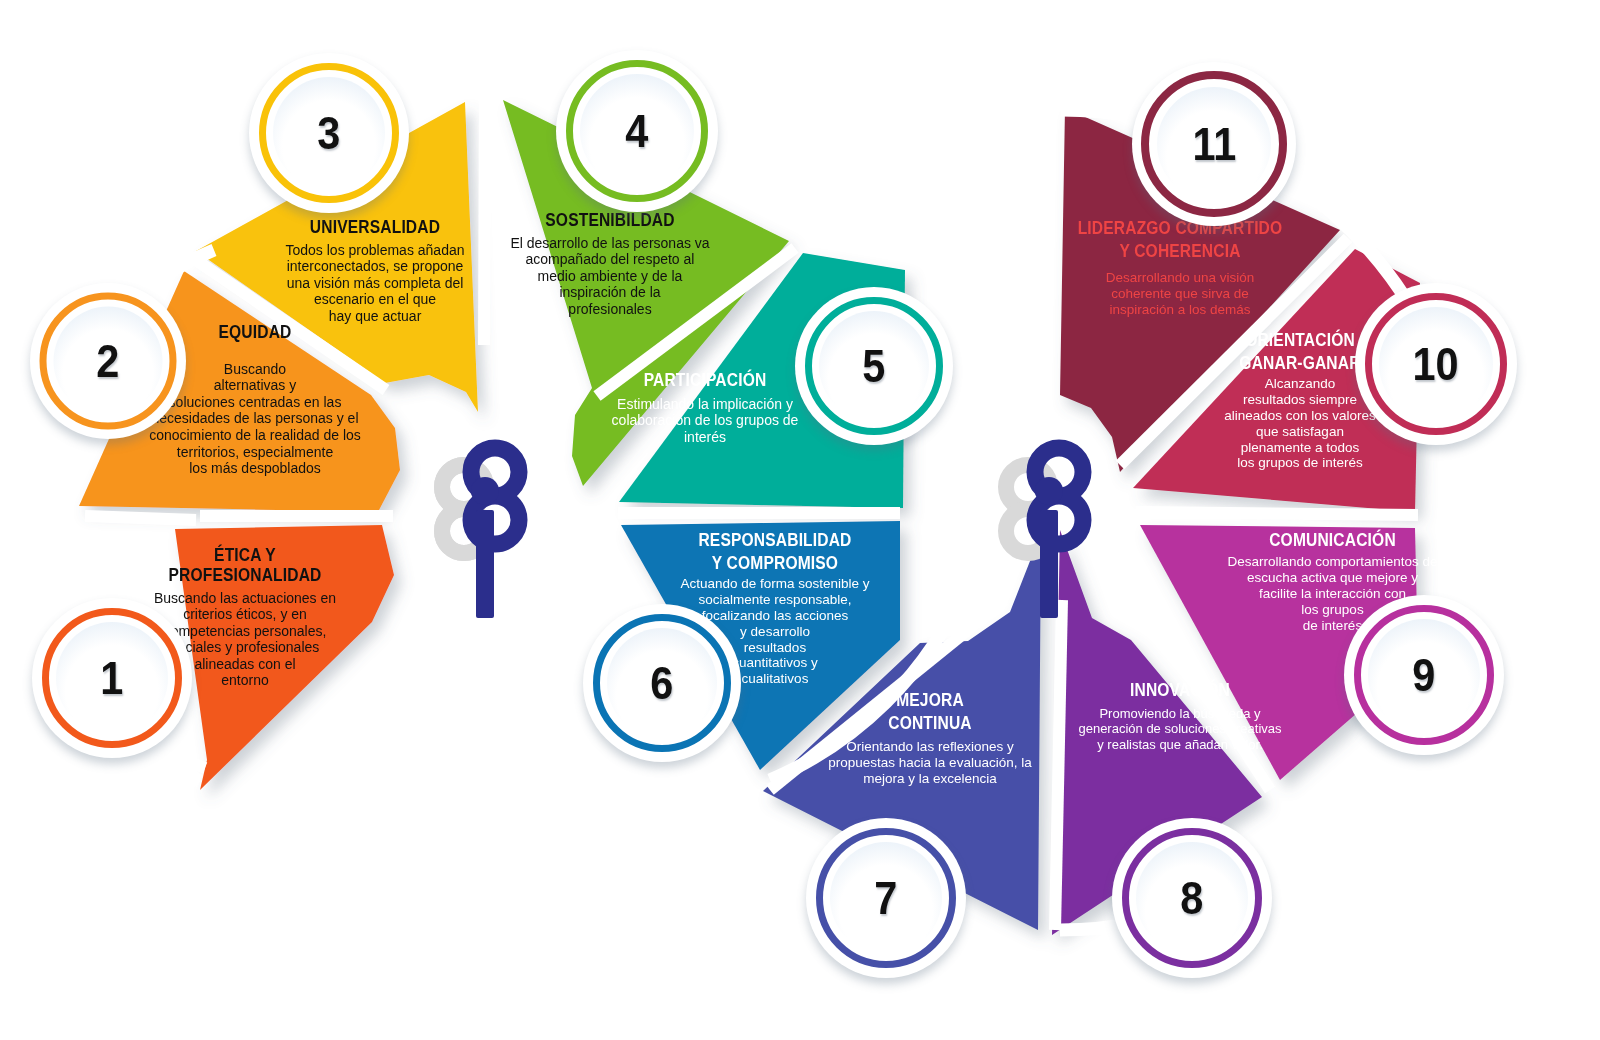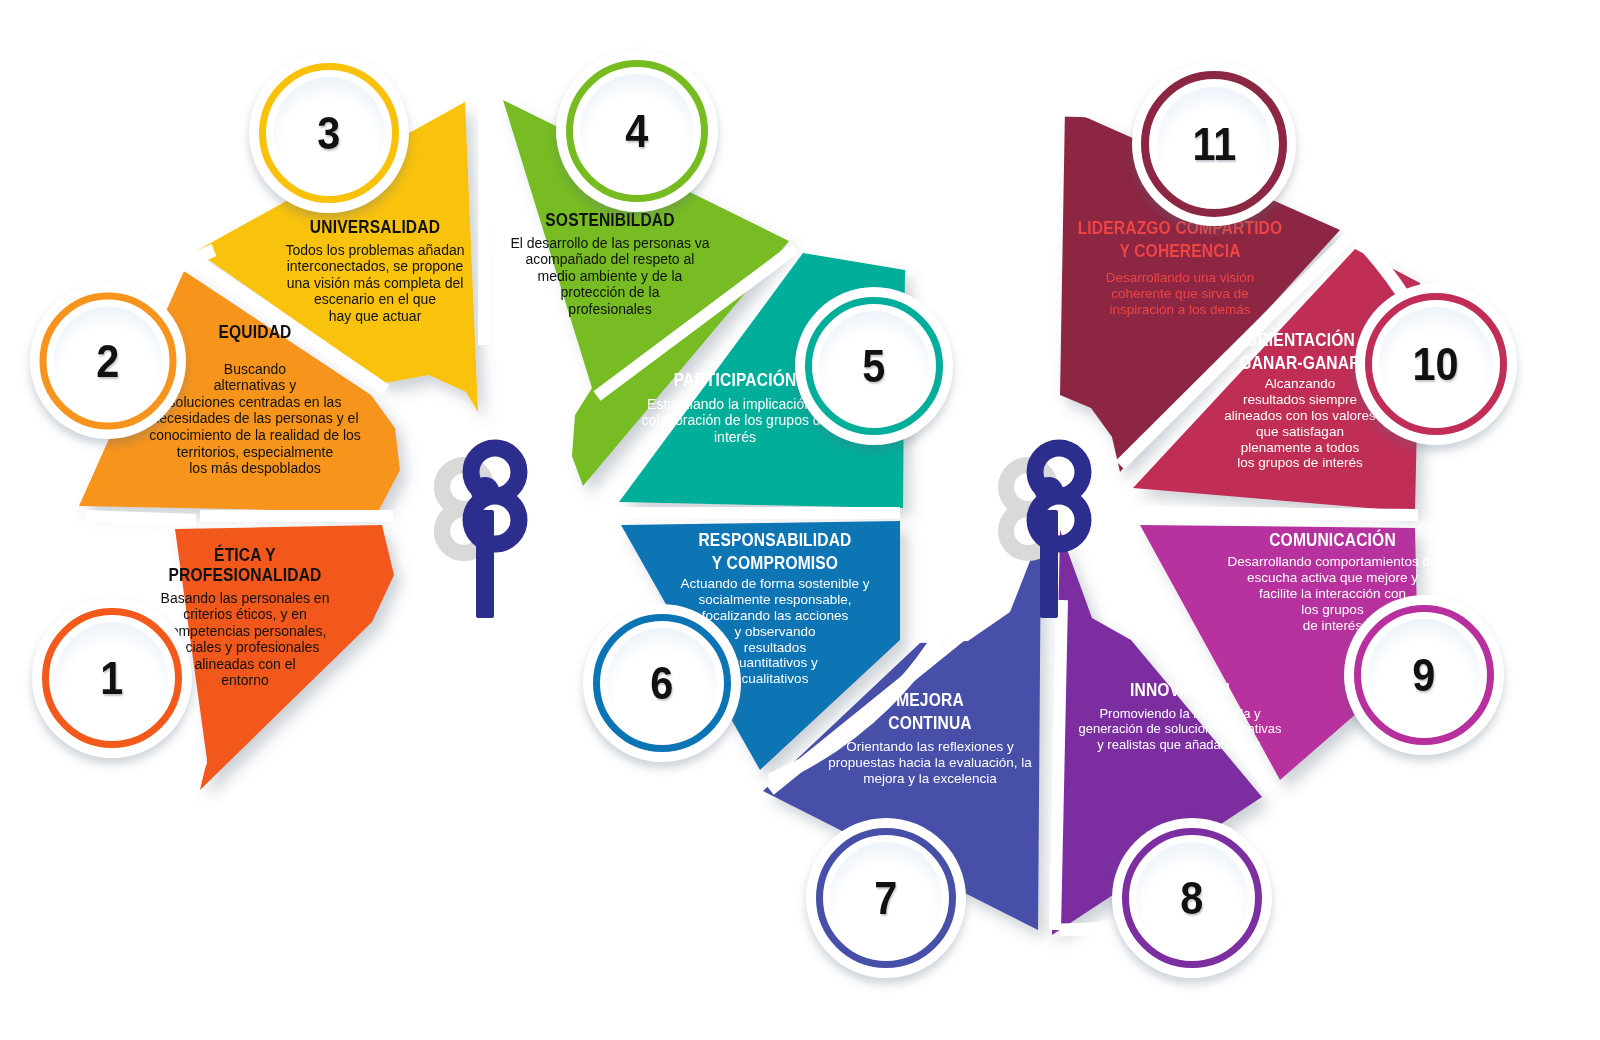--- a/index.html
+++ b/index.html
@@ -114,21 +114,21 @@
       <path d="M 1136,512 L 1418,515"></path>
       <path d="M 1125,566 L 1270,790"></path>
       <path d="M 1062,600 L 1055,930"></path>
       <path d="M 1005,600 L 770,790"></path>
     </g>
   </svg>
 
   <div class="txtbox" style="left:120px;top:545px;width:250px;color:#111111;">
     <div class="seg-title" style="font-size:19px;">ÉTICA Y PROFESIONALIDAD</div>
     <div class="seg-body" style="font-size:14px;margin-top:5px;">
-      <div>Basando las personales en</div>
+      <div>Buscando las actuaciones en</div>
         <div>criterios éticos, y en</div>
       <div>competencias personales,</div>
         <div>sociales y profesionales</div>
       <div>alineadas con el</div>
         <div>entorno</div>
     </div>
   </div>
 
   <div class="txtbox" style="left:120px;top:322px;width:270px;color:#111111;">
     <div class="seg-title" style="font-size:19px;">EQUIDAD</div>
@@ -153,44 +153,44 @@
       <div>hay que actuar</div>
     </div>
   </div>
 
   <div class="txtbox" style="left:490px;top:210px;width:240px;color:#111111;">
     <div class="seg-title" style="font-size:19px;">SOSTENIBILDAD</div>
     <div class="seg-body" style="font-size:14px;margin-top:5px;">
       <div>El desarrollo de las personas va</div>
         <div>acompañado del respeto al</div>
       <div>medio ambiente y de la</div>
-        <div>protección de la</div>
+        <div>inspiración de la</div>
       <div>profesionales</div>
     </div>
   </div>
 
-  <div class="txtbox" style="left:610px;top:370px;width:250px;color:#ffffff;">
+  <div class="txtbox" style="left:580px;top:370px;width:250px;color:#ffffff;">
     <div class="seg-title" style="font-size:19px;">PARTICIPACIÓN</div>
     <div class="seg-body" style="font-size:14px;margin-top:6px;">
       <div>Estimulando la implicación y</div>
         <div>colaboración de los grupos de</div>
       <div>interés</div>
     </div>
   </div>
 
   <div class="txtbox" style="left:650px;top:530px;width:250px;color:#ffffff;">
     <div class="seg-title" style="font-size:19px;">
       <div>RESPONSABILIDAD</div>
       <div style="margin-top:3px;">Y COMPROMISO</div>
     </div>
     <div class="seg-body" style="font-size:13.5px;margin-top:3px;">
       <div>Actuando de forma sostenible y</div>
         <div>socialmente responsable,</div>
       <div>focalizando las acciones</div>
-        <div>y observando</div>
+        <div>y desarrollo</div>
       <div>resultados</div>
         <div>cuantitativos y</div>
       <div>cualitativos</div>
     </div>
   </div>
 
   <div class="txtbox" style="left:805px;top:690px;width:250px;color:#ffffff;">
     <div class="seg-title" style="font-size:19px;">
       <div>MEJORA</div>
       <div style="margin-top:3px;">CONTINUA</div>

